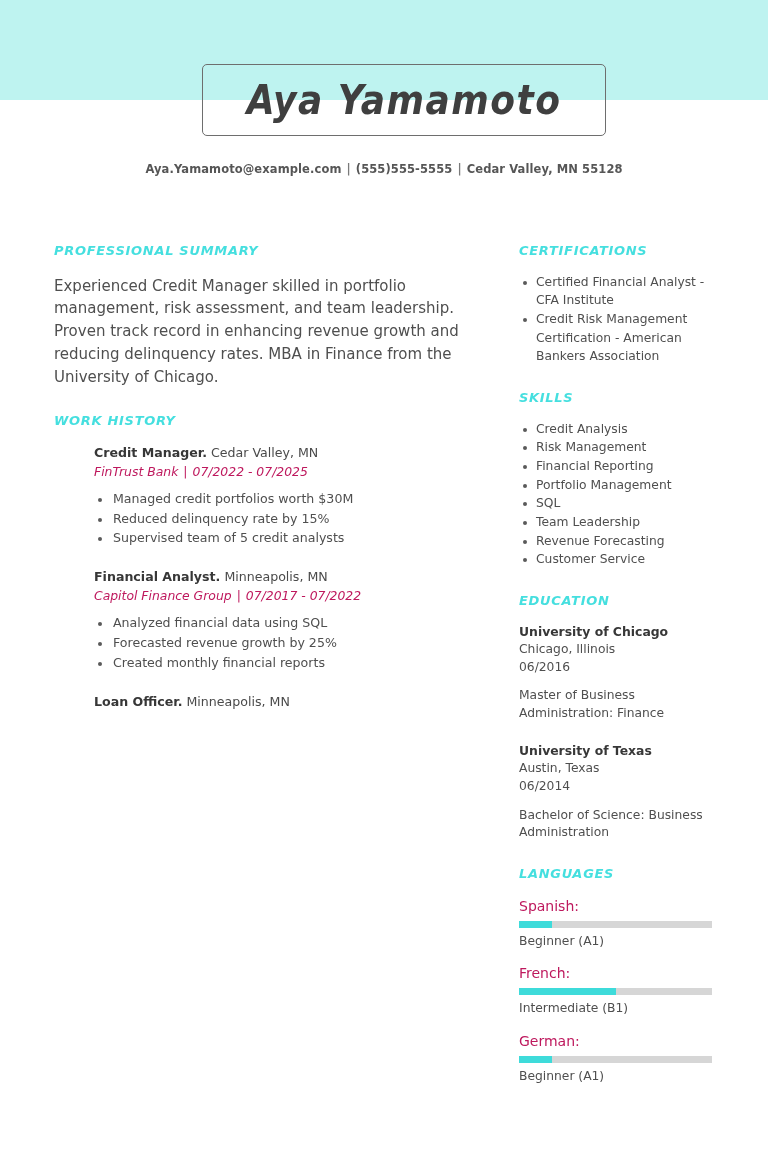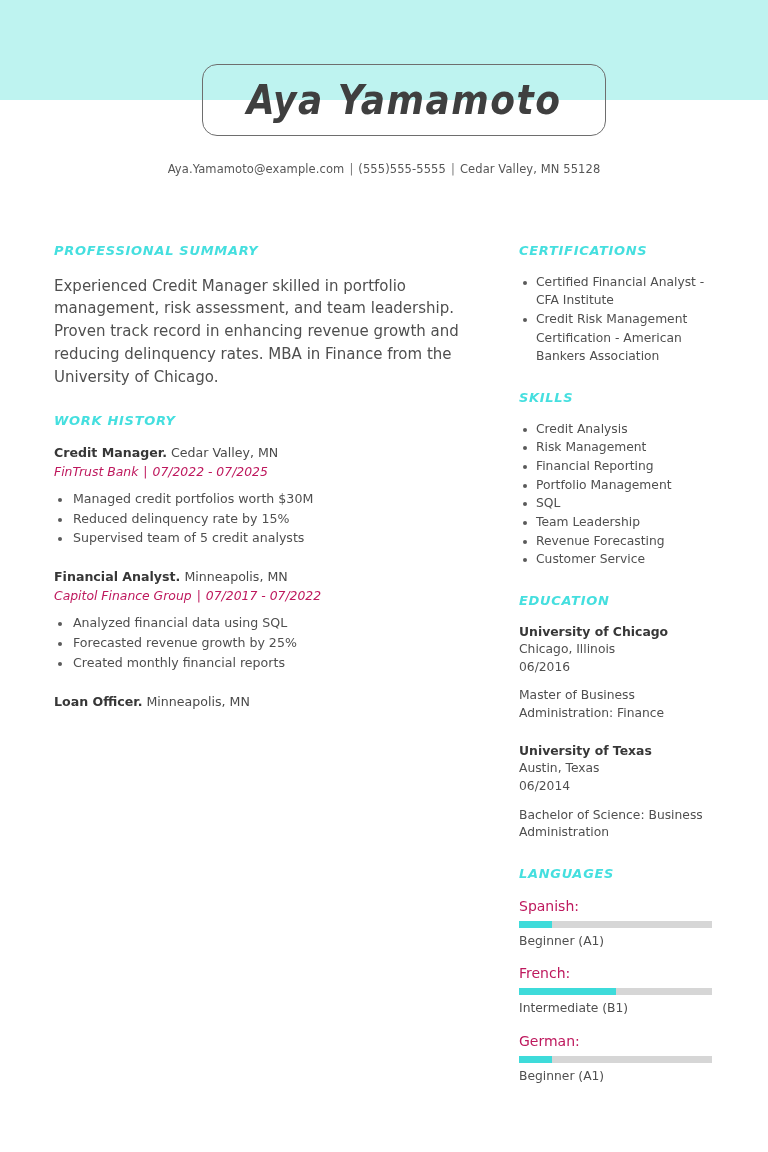--- a/index.html
+++ b/index.html
@@ -26,21 +26,21 @@
     background: #bef3f0;
   }
   .name-box {
     position: absolute;
     top: 64px;
     left: 202px;
     width: 404px;
     height: 72px;
     box-sizing: border-box;
     border: 1px solid #6e6e6e;
-    border-radius: 15px;
+    border-radius: 5px;
     background: transparent;
     display: flex;
     align-items: center;
     justify-content: center;
   }
   .name-text {
     font-family: "DejaVu Sans Condensed", "DejaVu Sans", sans-serif;
     font-style: italic;
     font-weight: bold;
     font-size: 40px;
@@ -52,20 +52,21 @@
   .contact {
     position: absolute;
     top: 162px;
     left: 0;
     width: 768px;
     text-align: center;
     font-size: 11.5px;
     letter-spacing: 0.1px;
     color: #565656;
     white-space: nowrap;
+    font-weight: bold;
   }
   .contact .sep {
     padding: 0 5px;
     color: #7a7a7a;
   }
 
   
   .col-left {
     position: absolute;
     top: 243px;
@@ -93,21 +94,21 @@
   .sec + .sec { margin-top: 24px; }
 
   .summary {
     font-size: 15px;
     line-height: 1.52;
     color: #4f4f4f;
     margin: 0;
   }
 
   
-  .job { margin-bottom: 20px; }
+  .job { margin-bottom: 20px; margin-left: 40px; }
   .job:last-child { margin-bottom: 0; }
   .job-line1 {
     font-size: 12.6px;
     line-height: 1.5;
     color: #4a4a4a;
   }
   .job-title { font-weight: bold; color: #373737; }
   .job-line2 {
     font-style: italic;
     font-size: 12.4px;

